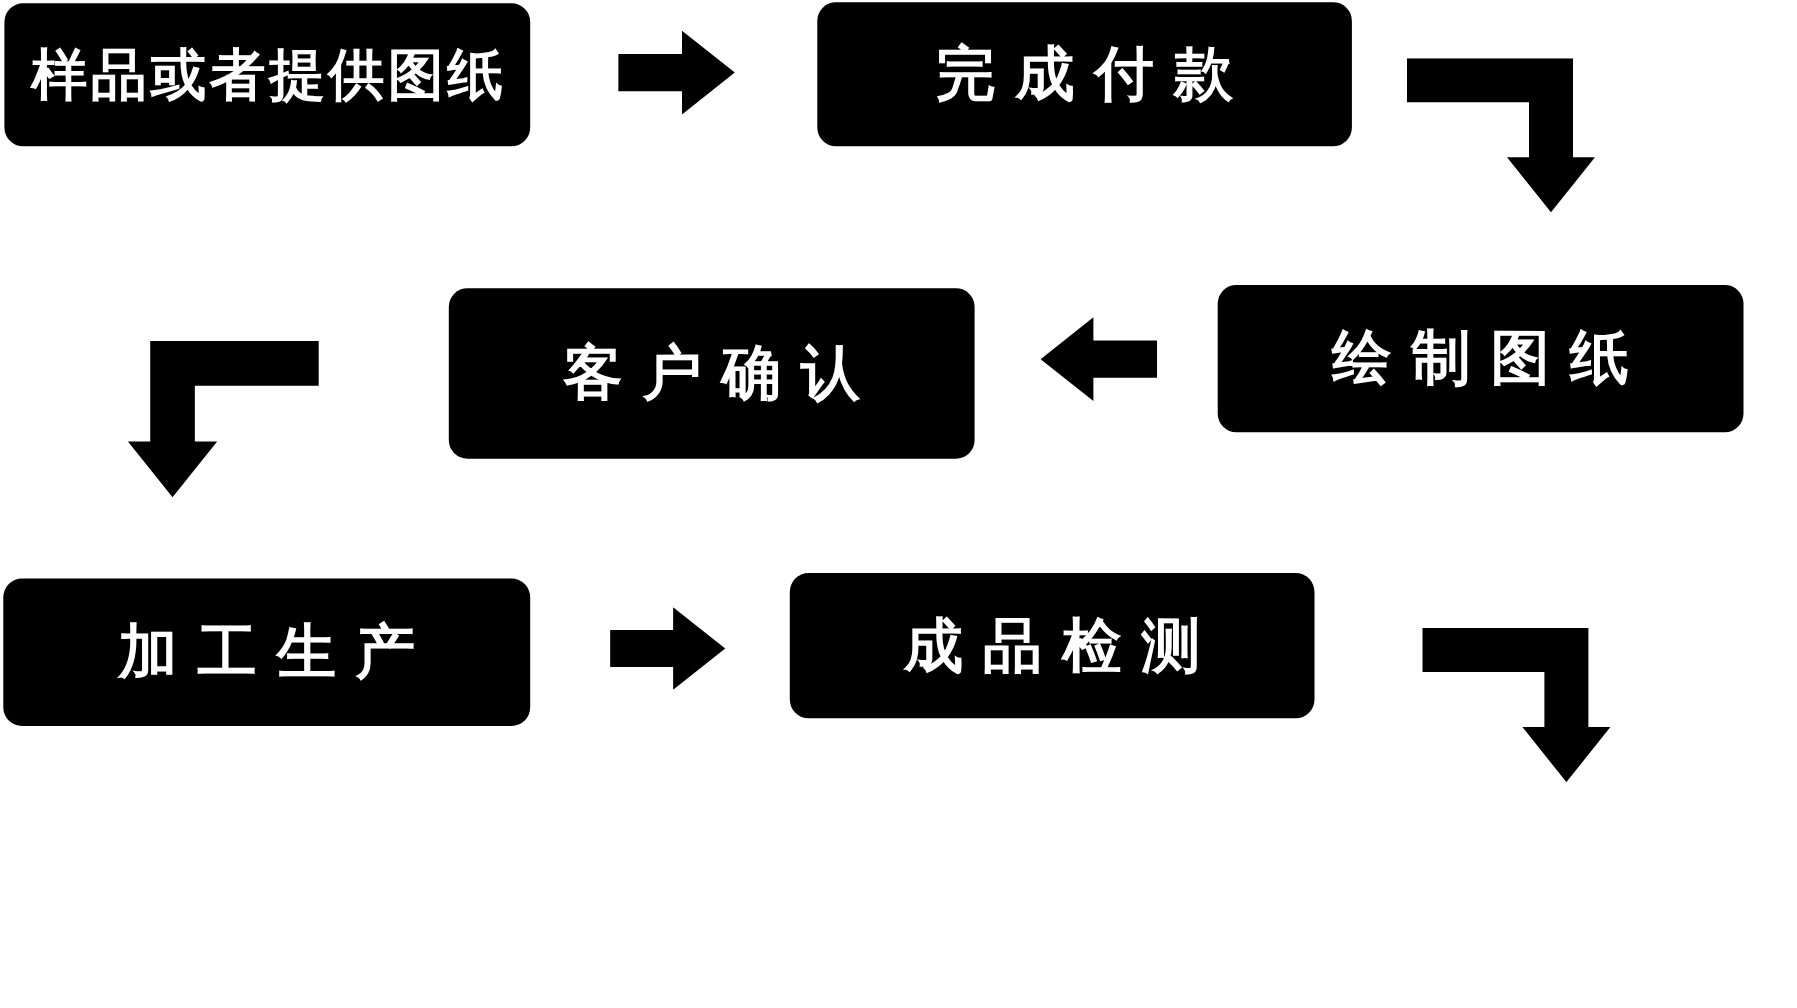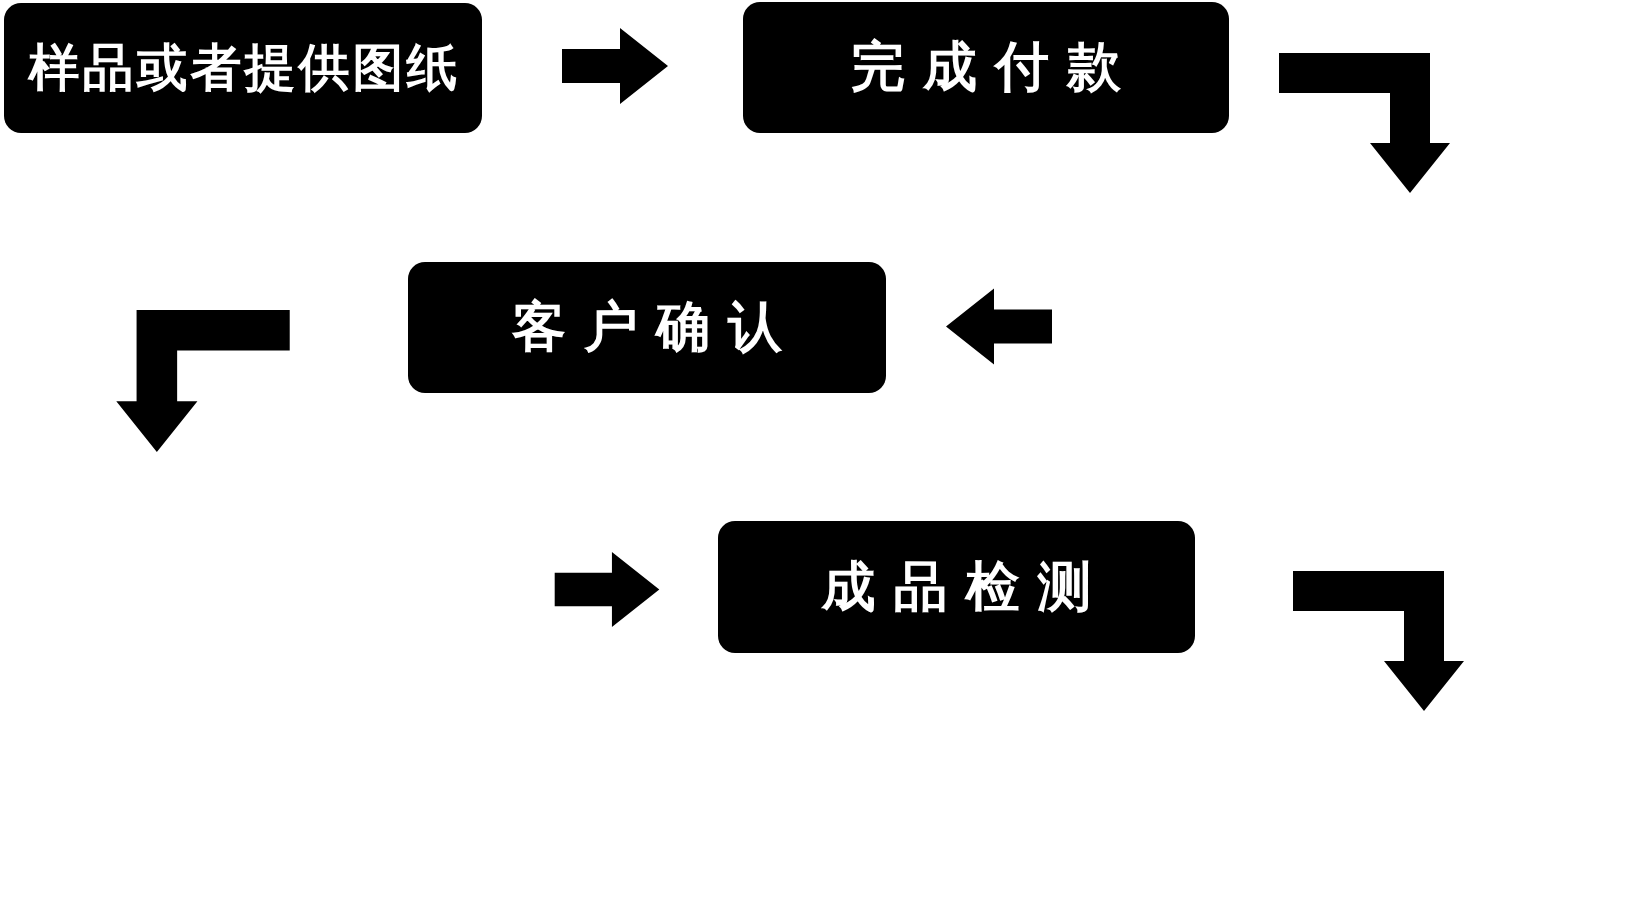--- a/index.html
+++ b/index.html
@@ -45,21 +45,21 @@
     line-height: 0;
   }
   .arrow svg { display: block; width: 100%; height: 100%; }
   .arrow svg path { fill: var(--arrow-color); }
   .mirrored svg { transform: scaleX(-1); }
 
   
   #node-0 { left: 4px;    top: 3px;   width: 478px; height: 130px; }
   #node-1 { left: 743px;  top: 2px;   width: 486px; height: 131px; }
   #node-2 { left: 1107px; top: 259px; width: 478px; height: 134px; }
-  #node-3 { left: 408px;  top: 262px; width: 478px; height: 131px; }
+  #node-3 { left: 408px;  top: 262px; width: 478px; height: 155px; }
   #node-4 { left: 3px;    top: 526px; width: 479px; height: 134px; }
   #node-5 { left: 718px;  top: 521px; width: 477px; height: 132px; }
   #node-6 { left: 1148px; top: 782px; width: 478px; height: 131px; }
 
   
   #arrow-0 { left: 562px;  top: 28px;  width: 106px; height: 76px; }   
   #arrow-1 { left: 1279px; top: 53px;  width: 172px; height: 140px; }  
   #arrow-2 { left: 946px;  top: 288px; width: 106px; height: 77px; }   
   #arrow-3 { left: 115px;  top: 310px; width: 175px; height: 142px; }  
   #arrow-4 { left: 554px;  top: 552px; width: 106px; height: 75px; }   
@@ -83,37 +83,43 @@
   <div class="node" id="node-1">
     <span>完成付款</span>
   </div>
 
   <div class="arrow" id="arrow-1">
     <svg viewBox="0 0 172 140" xmlns="http://www.w3.org/2000/svg">
       <path d="M0 0 H151 V90 H171 L131 140 L91 90 H111 V40 H0 Z"></path>
     </svg>
   </div>
 
+  <div class="node" id="node-2">
+    <span>绘制图纸</span>
+  </div>
 
   <div class="arrow mirrored" id="arrow-2">
     <svg viewBox="0 0 106 76" xmlns="http://www.w3.org/2000/svg">
       <path d="M0 21 H58 V0 L106 38 L58 76 V55 H0 Z"></path>
     </svg>
   </div>
 
   <div class="node" id="node-3">
     <span>客户确认</span>
   </div>
 
   <div class="arrow mirrored" id="arrow-3">
     <svg viewBox="0 0 172 140" xmlns="http://www.w3.org/2000/svg">
       <path d="M0 0 H151 V90 H171 L131 140 L91 90 H111 V40 H0 Z"></path>
     </svg>
   </div>
 
+  <div class="node" id="node-4">
+    <span>加工生产</span>
+  </div>
 
   <div class="arrow" id="arrow-4">
     <svg viewBox="0 0 106 76" xmlns="http://www.w3.org/2000/svg">
       <path d="M0 21 H58 V0 L106 38 L58 76 V55 H0 Z"></path>
     </svg>
   </div>
 
   <div class="node" id="node-5">
     <span>成品检测</span>
   </div>

